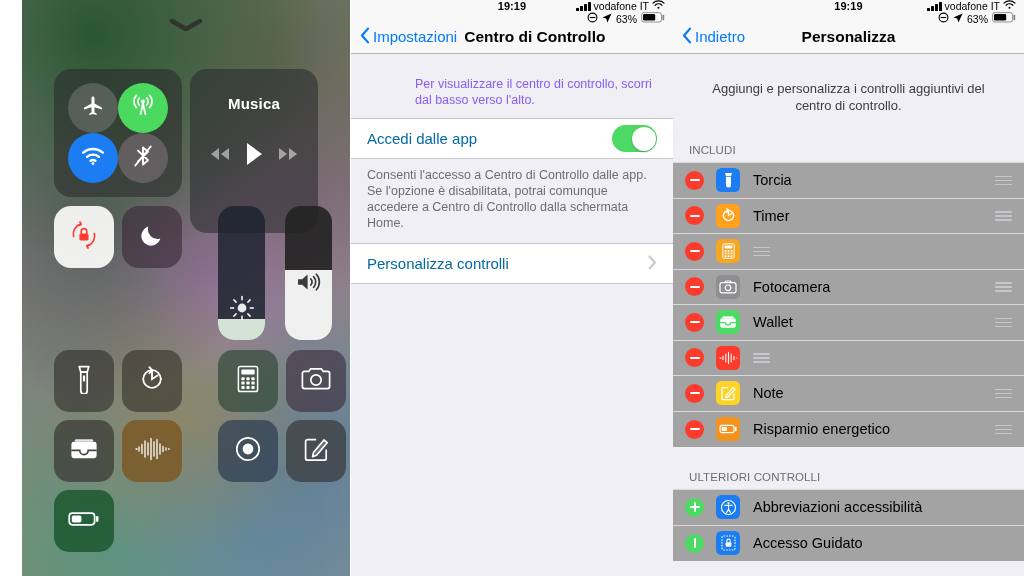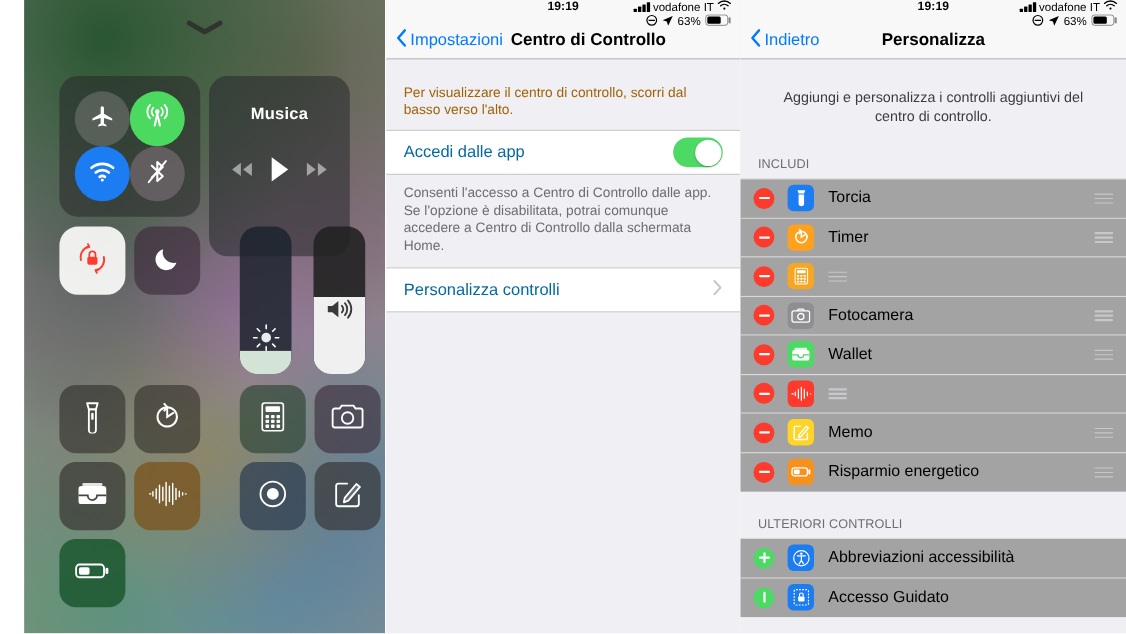--- a/index.html
+++ b/index.html
@@ -166,21 +166,21 @@
   .nav-title {
     position: absolute; left: 0; right: 0; text-align: center;
     font-size: 15.5px; font-weight: 700; color: #000;
   }
   .nav-title-inline {
     font-size: 15.5px; font-weight: 700; color: #000; margin-left: 4px;
   }
 
   .section-note {
     padding: 22px 16px 10px 16px;
-    font-size: 12.5px; line-height: 16px; color: #a16207;
+    font-size: 12.5px; line-height: 16px; color: #8b5cf6; margin-left: 48px;
   }
   .note-center { text-align: center; color: #3c3c43; font-size: 13px;
                  line-height: 17px; padding: 26px 24px 18px 24px; }
 
   .row {
     background: #fff; height: 41px;
     display: flex; align-items: center;
     padding: 0 16px;
     border-top: 1px solid #c8c7cc;
     border-bottom: 1px solid #c8c7cc;
@@ -741,21 +741,21 @@
           <span class="ctrl-inner">
               <i class="bar-h"></i>
             </span>
         </div>
         <div class="app-icon" style="background:#ffd426">
           <svg width="16" height="16" viewBox="0 0 16 16" fill="none" stroke="#fff" stroke-width="1.3" stroke-linejoin="round">
             <path d="M14 8.4v5.2a1 1 0 0 1-1 1H3a1 1 0 0 1-1-1V3.6a1 1 0 0 1 1-1h5.2"></path>
             <path d="M6.4 10.2 13 2.6l1.9 1.6-6.6 7.6-2.4 0.8z"></path>
           </svg>
         </div>
-        <span class="list-label">Memo</span>
+        <span class="list-label">Note</span>
         <span class="drag-handle">
             <i></i>
             <i></i>
             <i></i>
           </span>
       </div>
 
       <div class="list-row">
         <div class="ctrl-btn ctrl-minus">
           <span class="ctrl-inner">

